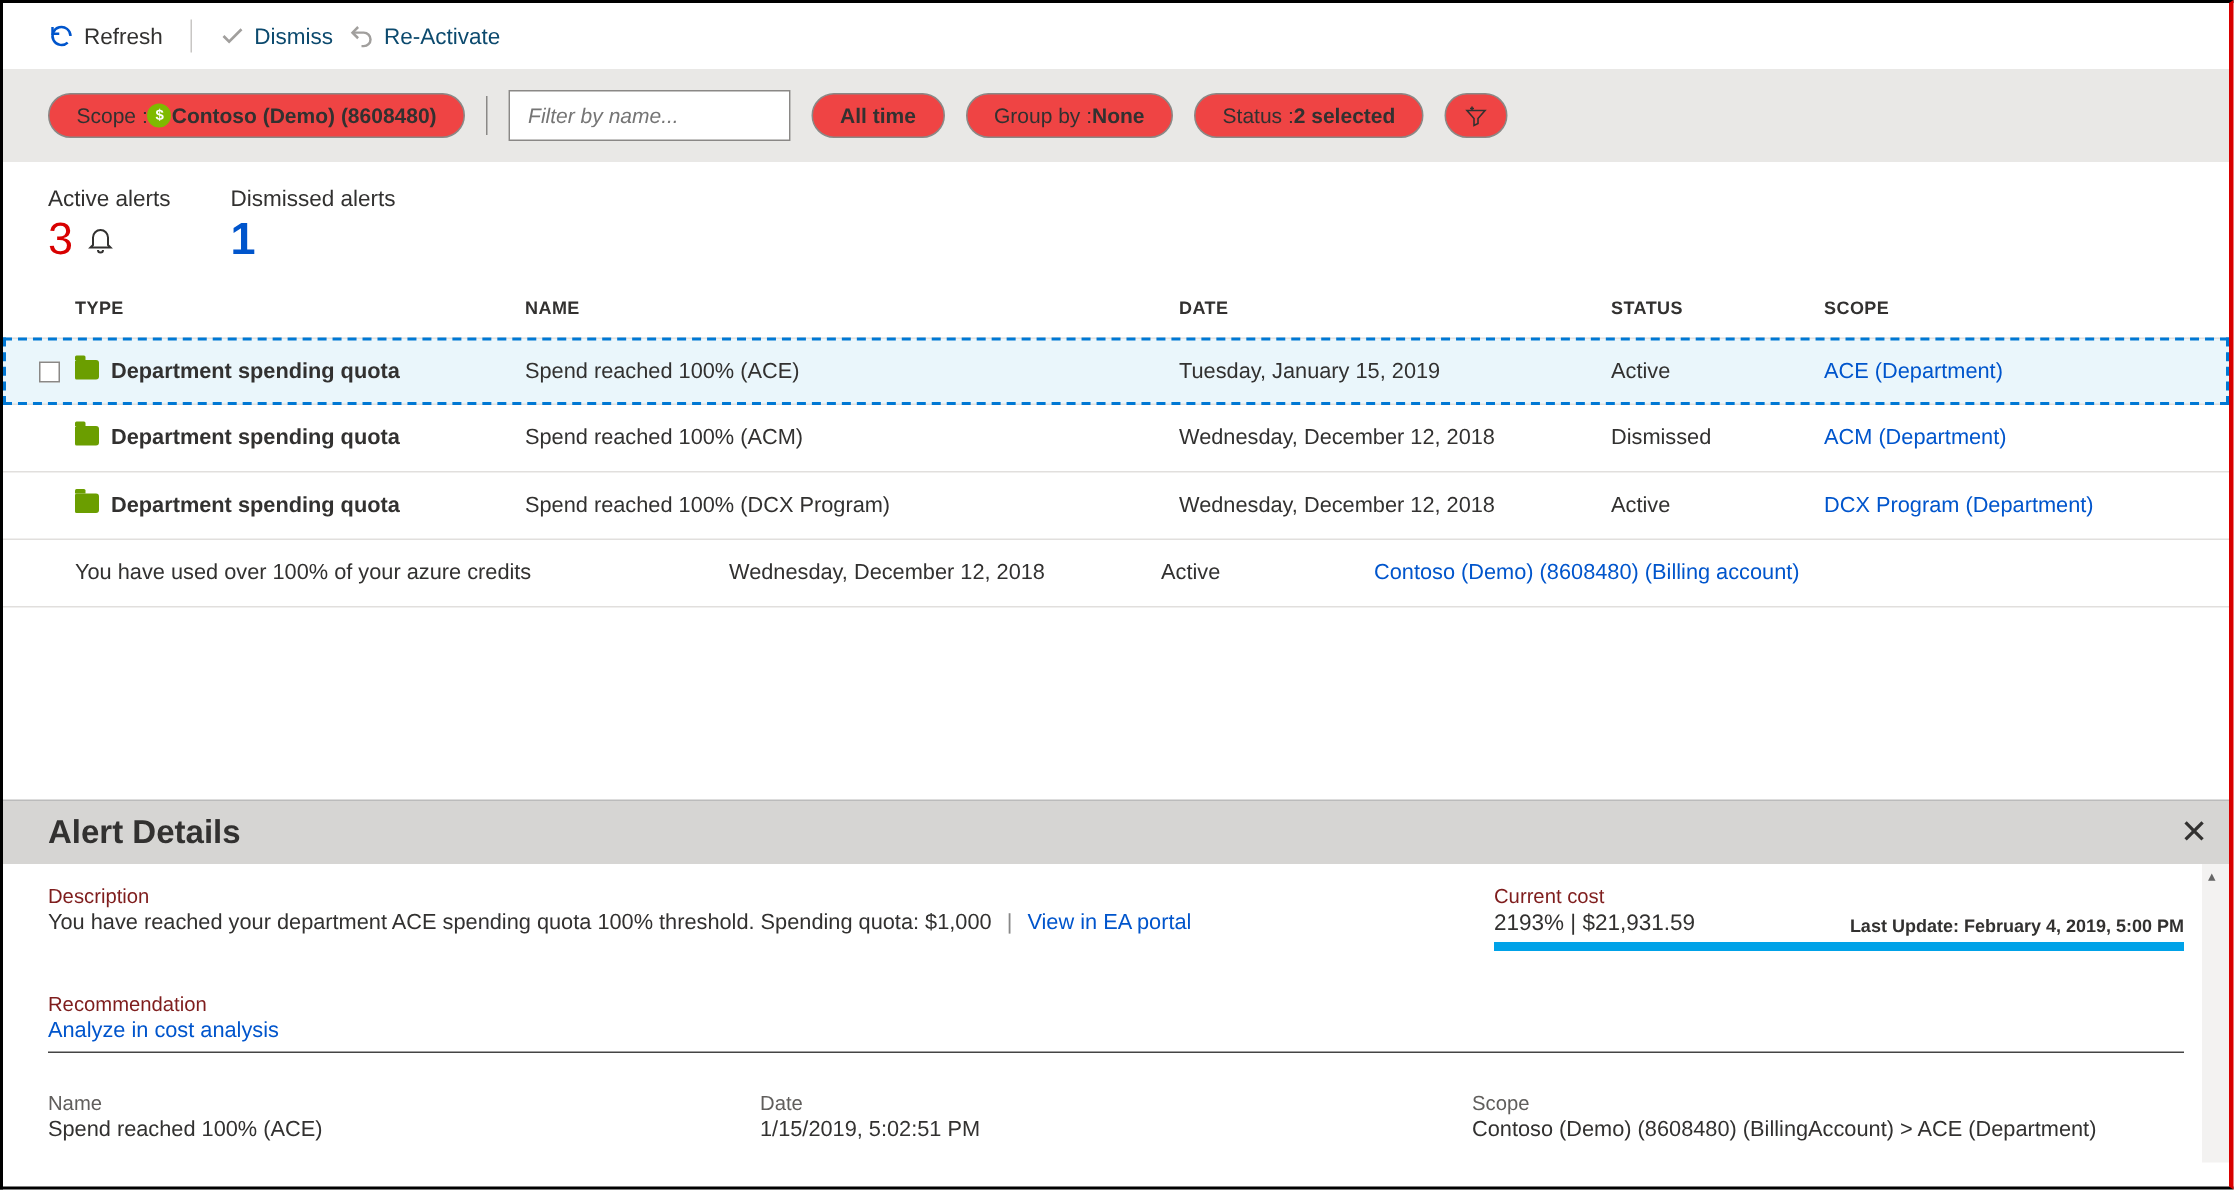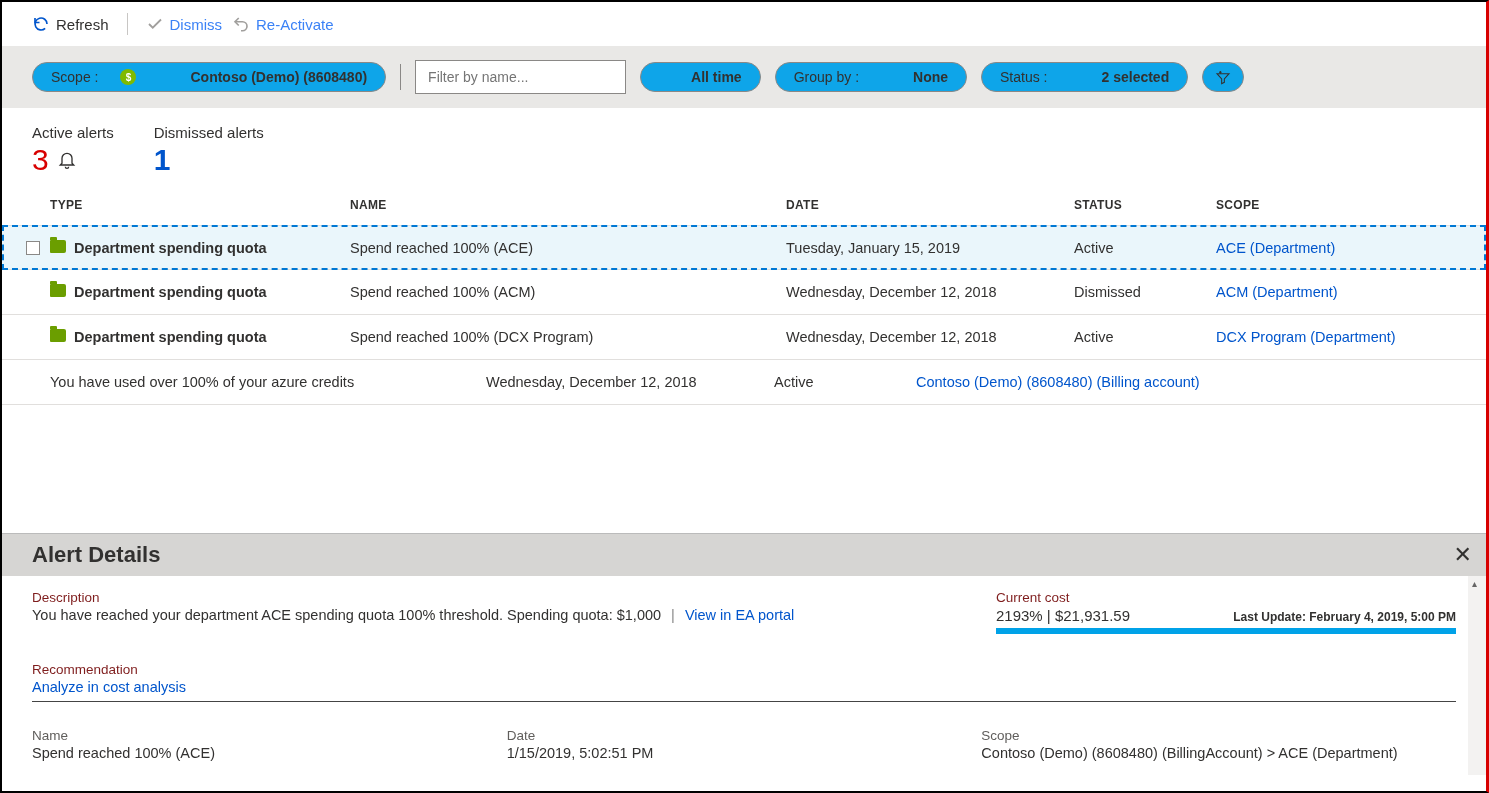--- a/index.html
+++ b/index.html
@@ -23,72 +23,73 @@
     background: #fff;
   }
   .toolbar-btn {
     display: inline-flex;
     align-items: center;
     gap: 6px;
     color: #323130;
     cursor: pointer;
     font-size: 15px;
   }
-  .toolbar-btn.disabled { color: #3b82f6; cursor: default; }
+  .toolbar-btn.disabled { color: #0c4a6e; cursor: default; }
   .toolbar-sep {
     width: 1px;
     height: 22px;
     background: #c8c6c4;
     margin: 0 8px;
   }
   .filterbar {
     display: flex;
     align-items: center;
     gap: 14px;
     padding: 14px 30px;
     background: #e9e8e6;
   }
   .pill {
     display: inline-flex;
     align-items: center;
-    gap: 22px;
+    gap: 0;
     border: 1px solid #8a8886;
-    background: #0ea5e9;
+    background: #ef4444;
     border-radius: 22px;
     padding: 6px 18px;
     font-size: 14px;
     cursor: pointer;
   }
   .filter-input {
     border: 1px solid #8a8886;
     background: #fff;
     height: 34px;
-    width: 211px;
+    width: 188px;
     padding: 0 12px;
     font-size: 14px;
+    font-style: italic;
     color: #666;
   }
   .vsep {
     width: 1px;
     height: 26px;
     background: #8a8886;
   }
   .scope-pill { font-size: 14px; }
   .scope-badge {
     display: inline-flex;
     align-items: center;
     justify-content: center;
     width: 16px; height: 16px;
     border-radius: 50%;
     background: #7fba00;
     color: #fff;
     font-size: 10px;
     font-weight: bold;
   }
-  .bold { font-weight: 600; margin-left: 32px; }
+  .bold { font-weight: 600; }
   .summary {
     display: flex;
     gap: 40px;
     padding: 16px 15px 8px 30px;
   }
   .summary-block .label { font-size: 15px; }
   .summary-block .value-row { display: flex; align-items: center; gap: 8px; margin-top: 2px;}
   .big-red { color: #d80000; font-size: 30px; font-weight: 400; }
   .big-blue { color: #0055cc; font-size: 30px; font-weight: 600; }
   .table-header, .table-row {

